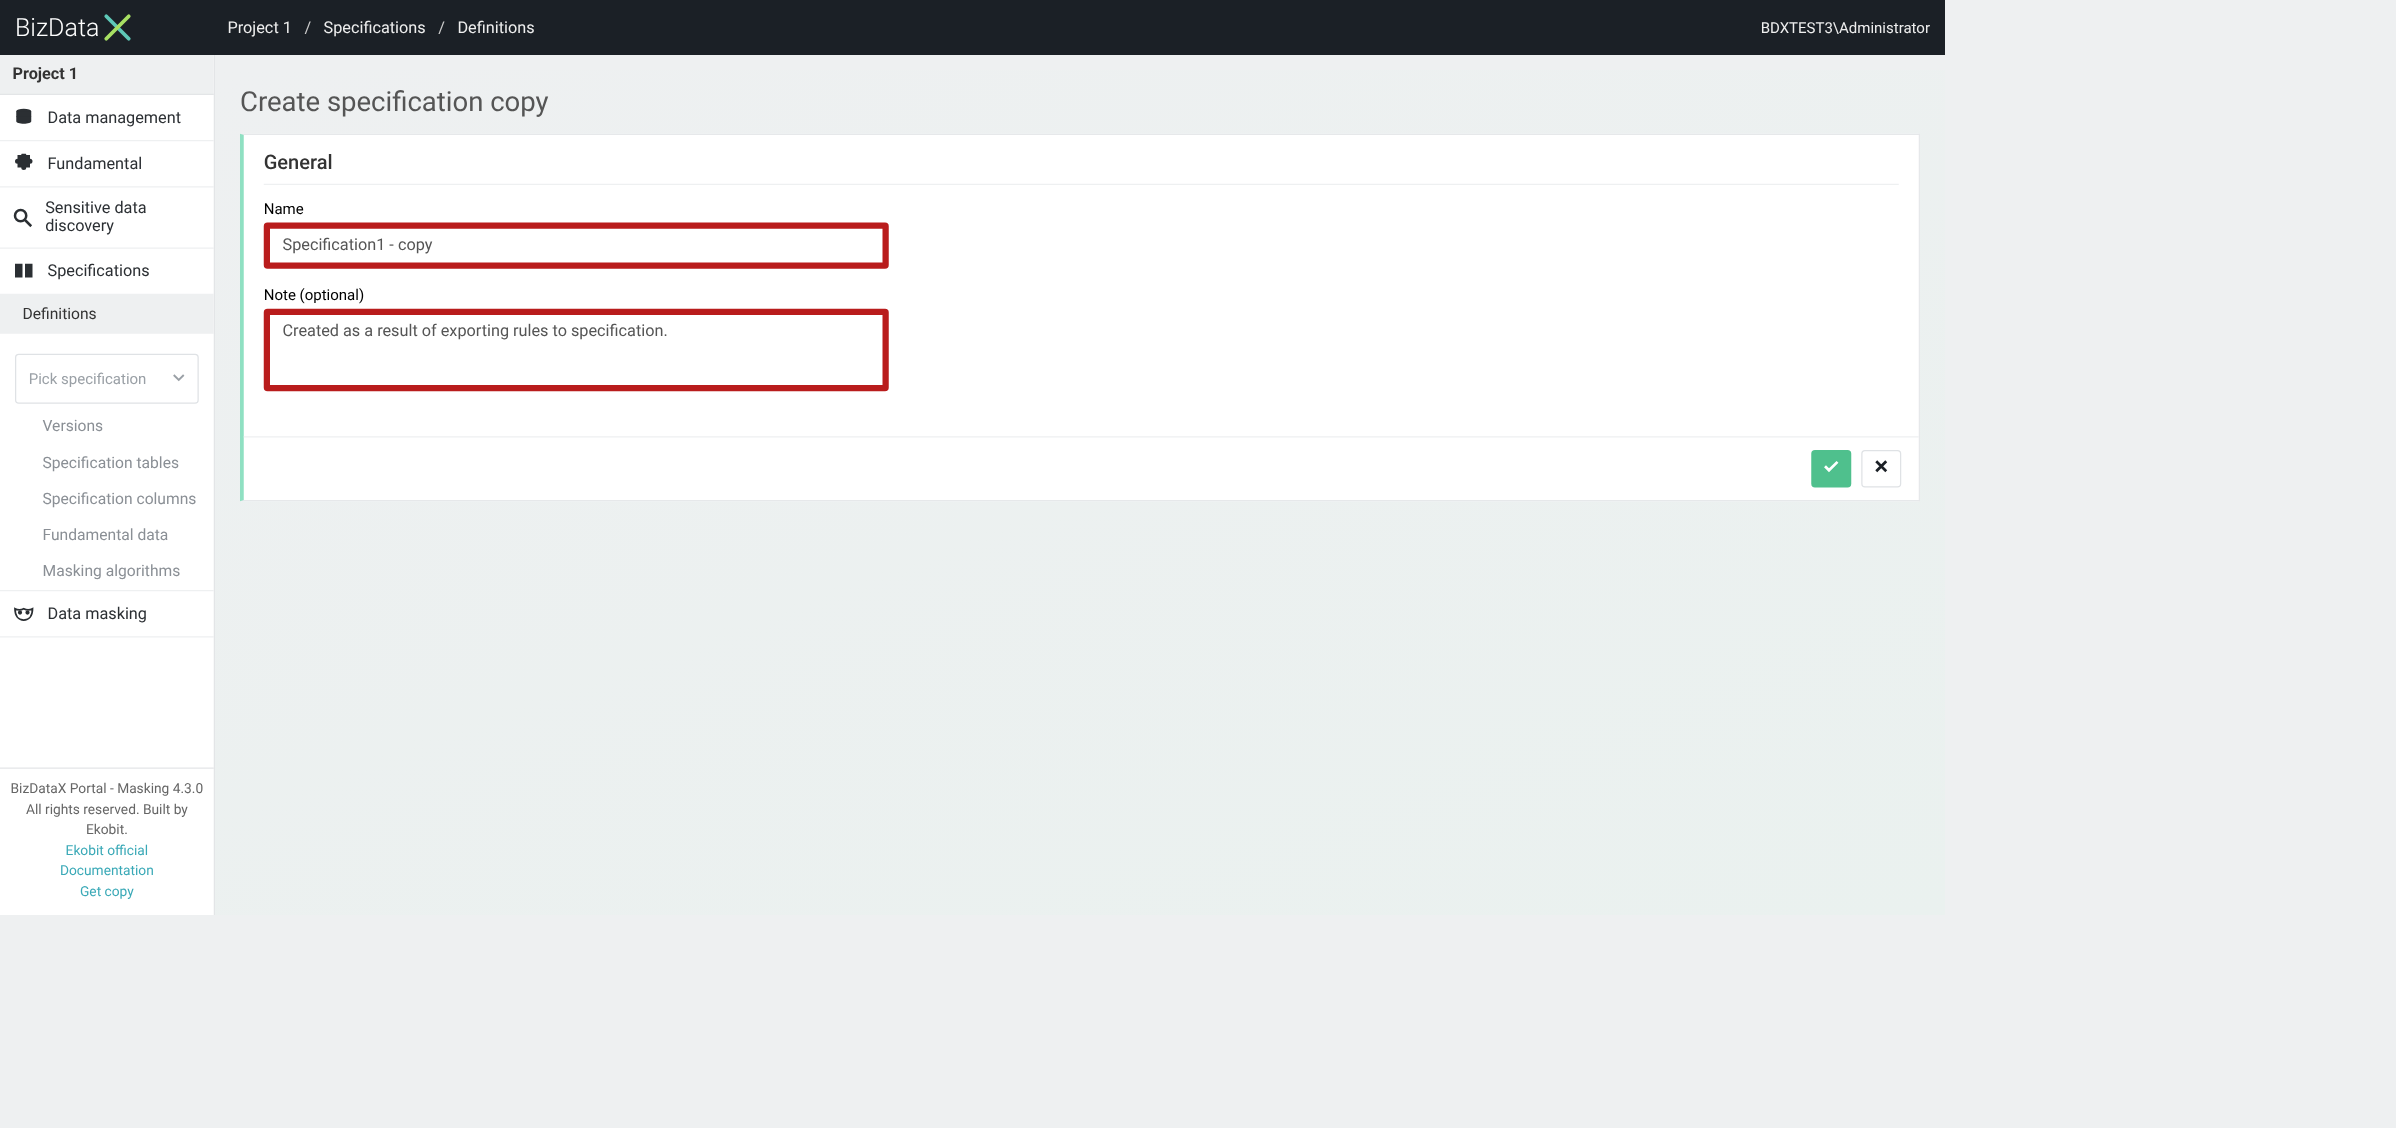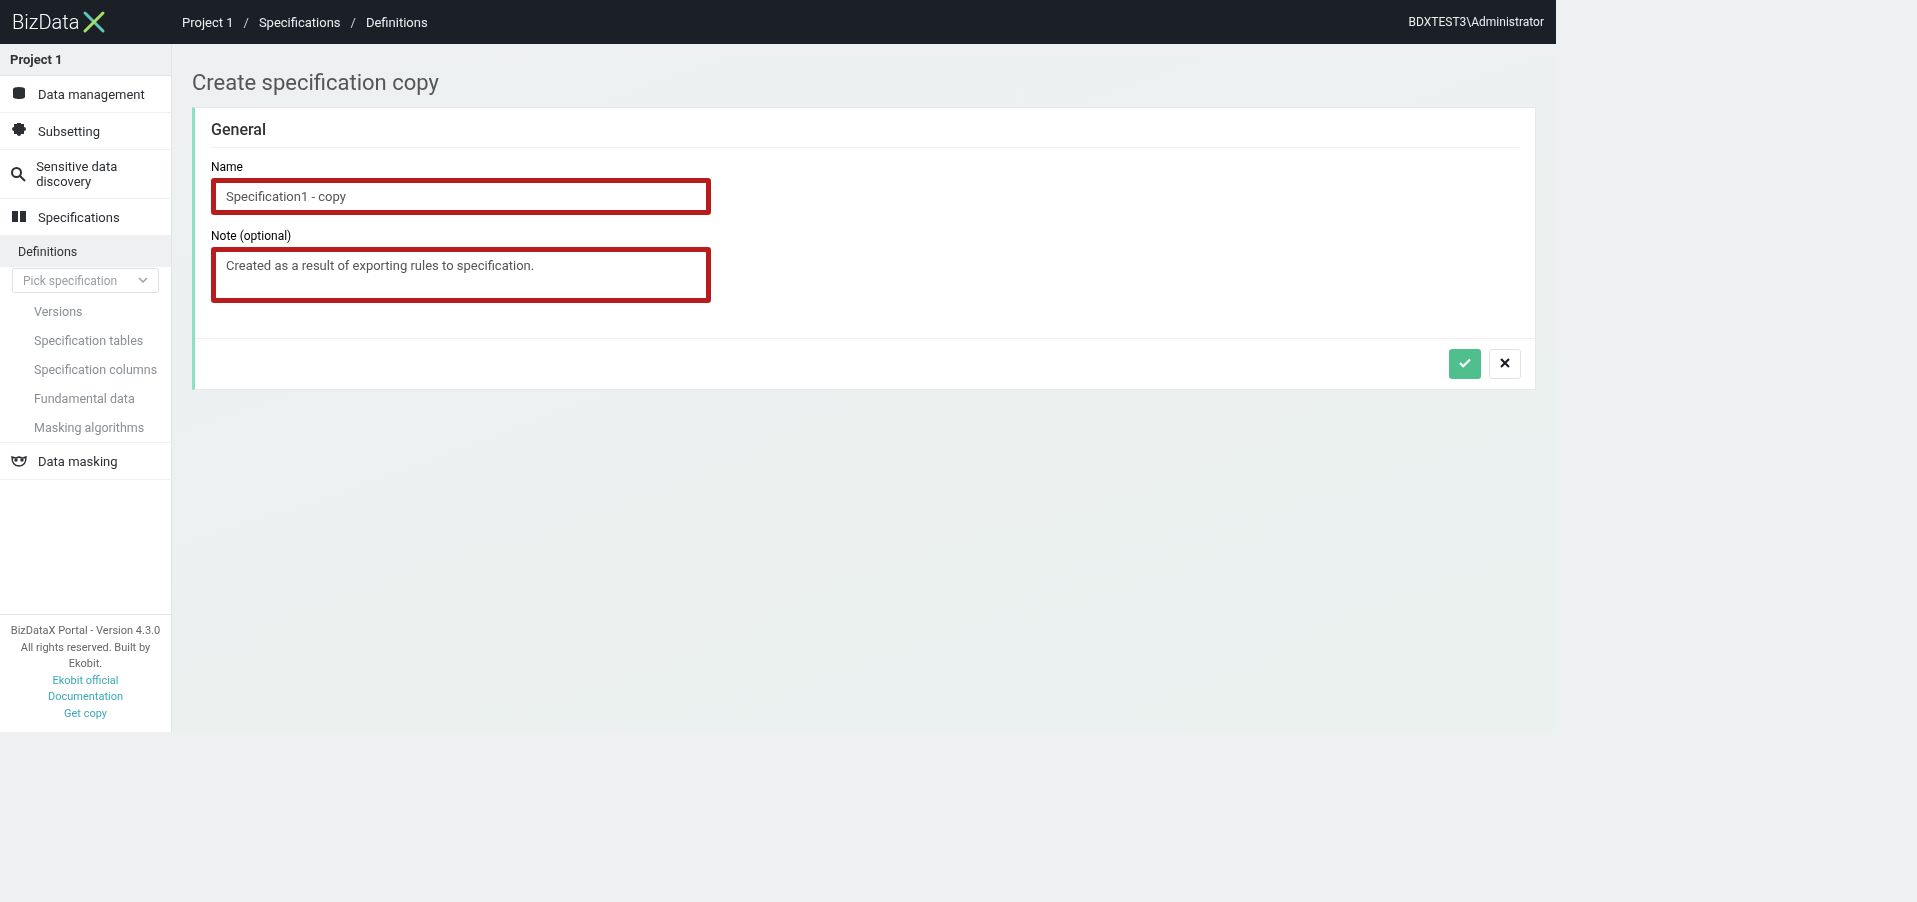--- a/index.html
+++ b/index.html
@@ -86,24 +86,24 @@
     color: #2b2f33;
   }
   .sub-item {
     padding: 8px 10px 8px 18px;
     font-size: 12.5px;
     color: #333;
     background: #eef0f1;
     cursor: pointer;
   }
   .picker {
-    margin: 1px 12px 4px 12px;
+    margin: 16px 12px 4px 12px;
     border: 1px solid #dfe2e5;
     border-radius: 3px;
-    height: 25px;
+    height: 40px;
     display: flex;
     align-items: center;
     justify-content: space-between;
     padding: 0 10px;
     font-size: 12px;
     color: #9aa0a6;
     cursor: pointer;
     background: #fff;
   }
   .sub-link {
@@ -169,21 +169,21 @@
   }
   .text-input, .textarea-input {
     width: 100%;
     border: 5px solid #b91c1c;
     border-radius: 3px;
     padding: 6px 10px;
     font-size: 13px;
     color: #555;
     font-family: inherit;
   }
-  .textarea-input { height: 56px; resize: none; }
+  .textarea-input { height: 66px; resize: none; }
 
   .card-actions {
     border-top: 1px solid #eef0f1;
     padding: 10px 14px;
     display: flex;
     justify-content: flex-end;
     gap: 8px;
   }
   .btn {
     width: 32px;
@@ -241,21 +241,21 @@
       </span>
       <span>Data management</span>
     </div>
 
     <div class="nav-item">
       <span class="icon">
         <svg width="16" height="16" viewBox="0 0 16 16" fill="currentColor">
             <path d="M6 1a2 2 0 0 1 4 0h3v3a2 2 0 0 1 0 4v3H10a2 2 0 0 1-4 0H3V8a2 2 0 0 1 0-4V1h3z"></path>
           </svg>
       </span>
-      <span>Subsetting</span>
+      <span>Fundamental</span>
     </div>
 
     <div class="nav-item">
       <span class="icon">
         <svg width="16" height="16" viewBox="0 0 16 16" fill="none" stroke="currentColor" stroke-width="2">
             <circle cx="6.5" cy="6.5" r="4.5"></circle>
             <line x1="10" y1="10" x2="15" y2="15"></line>
           </svg>
       </span>
       <span>Sensitive data discovery</span>
@@ -292,21 +292,21 @@
         <svg width="18" height="16" viewBox="0 0 18 16" fill="none" stroke="currentColor" stroke-width="1.4">
             <path d="M2 4c0 6 3 9 7 9s7-3 7-9c-2 1-5 1-7 0-2 1-5 1-7 0z"></path>
             <circle cx="6" cy="7" r="1" fill="currentColor"></circle>
             <circle cx="12" cy="7" r="1" fill="currentColor"></circle>
           </svg>
       </span>
       <span>Data masking</span>
     </div>
 
     <div class="sidebar-footer">
-      <div>BizDataX Portal - Version 4.3.0</div>
+      <div>BizDataX Portal - Masking 4.3.0</div>
       <div>All rights reserved. Built by Ekobit.</div>
       <a href="#">Ekobit official</a>
       <a href="#">Documentation</a>
       <a href="#">Get copy</a>
     </div>
   </div>
 
   <div class="content">
     <div class="page-title">Create specification copy</div>
 

